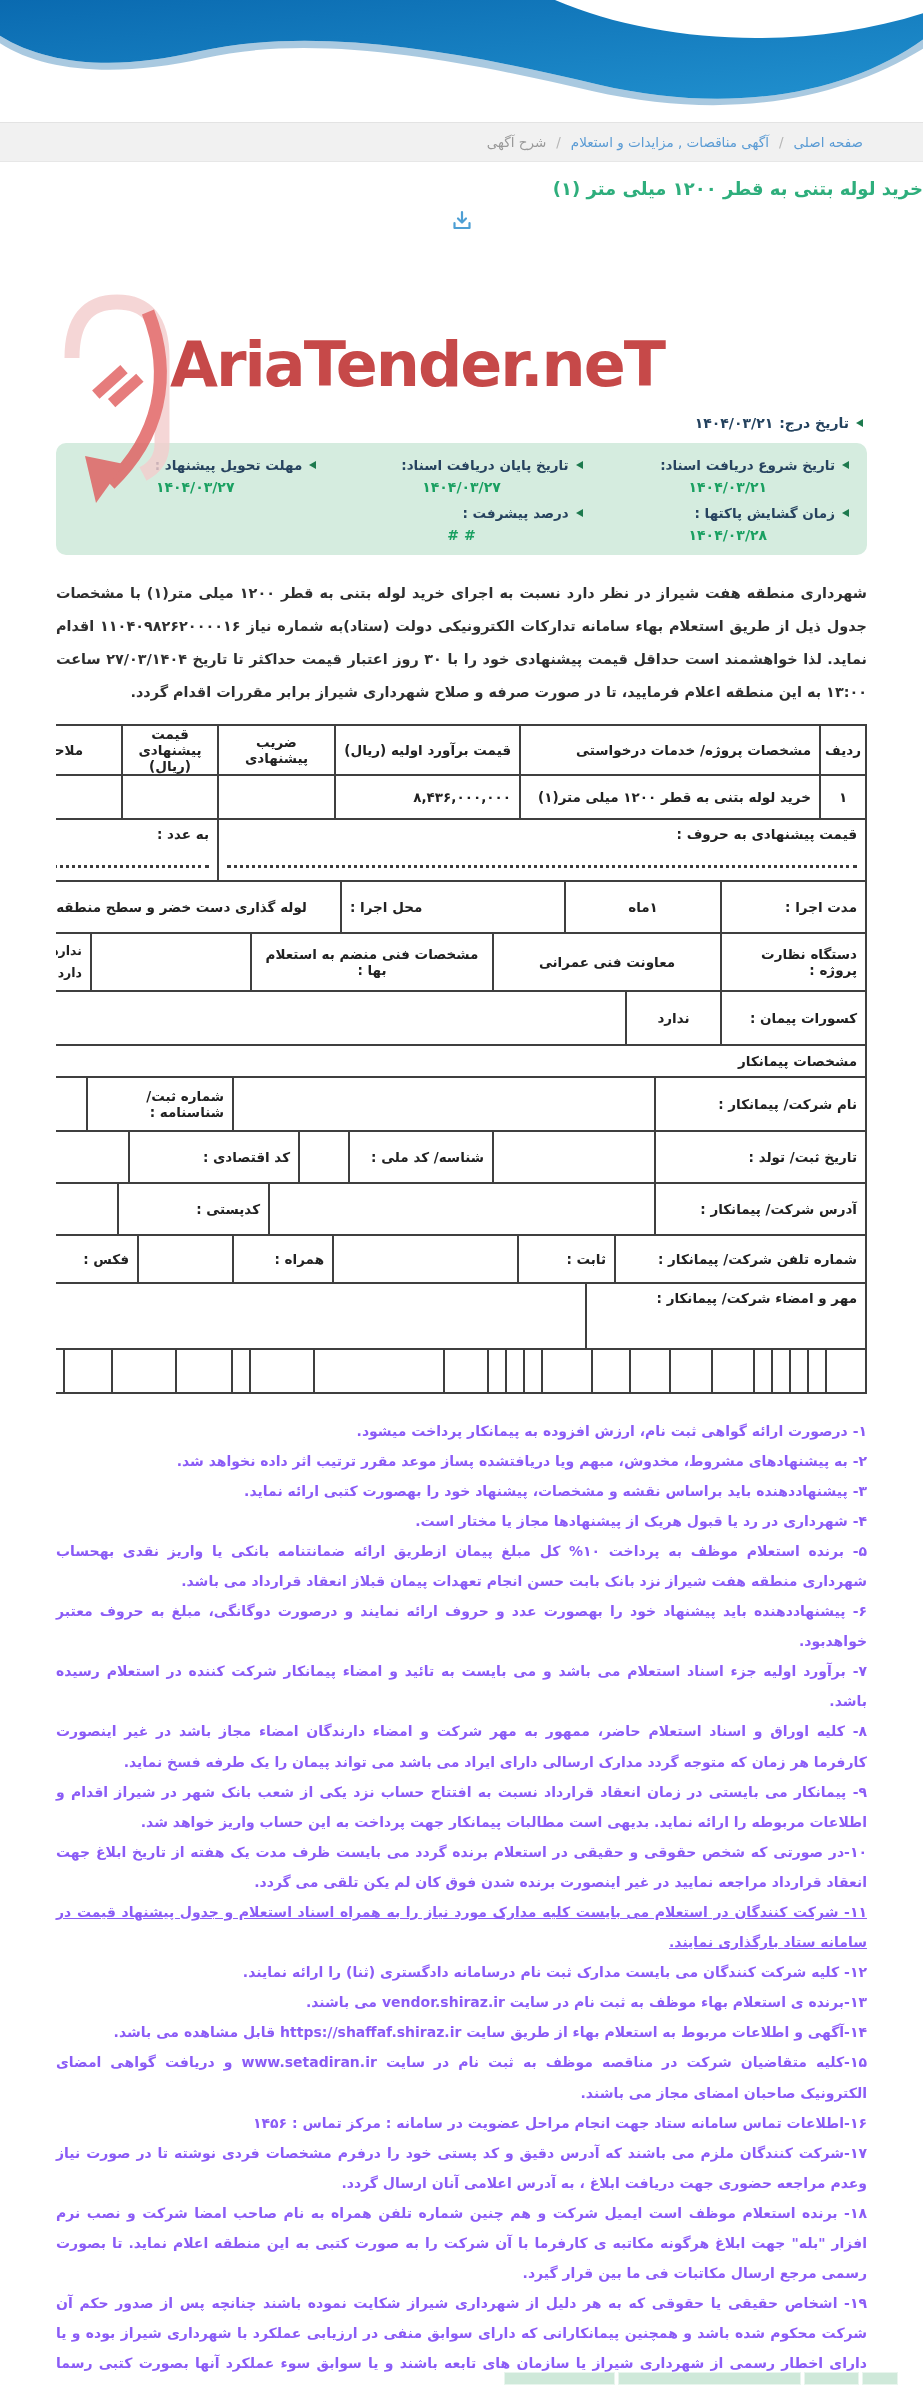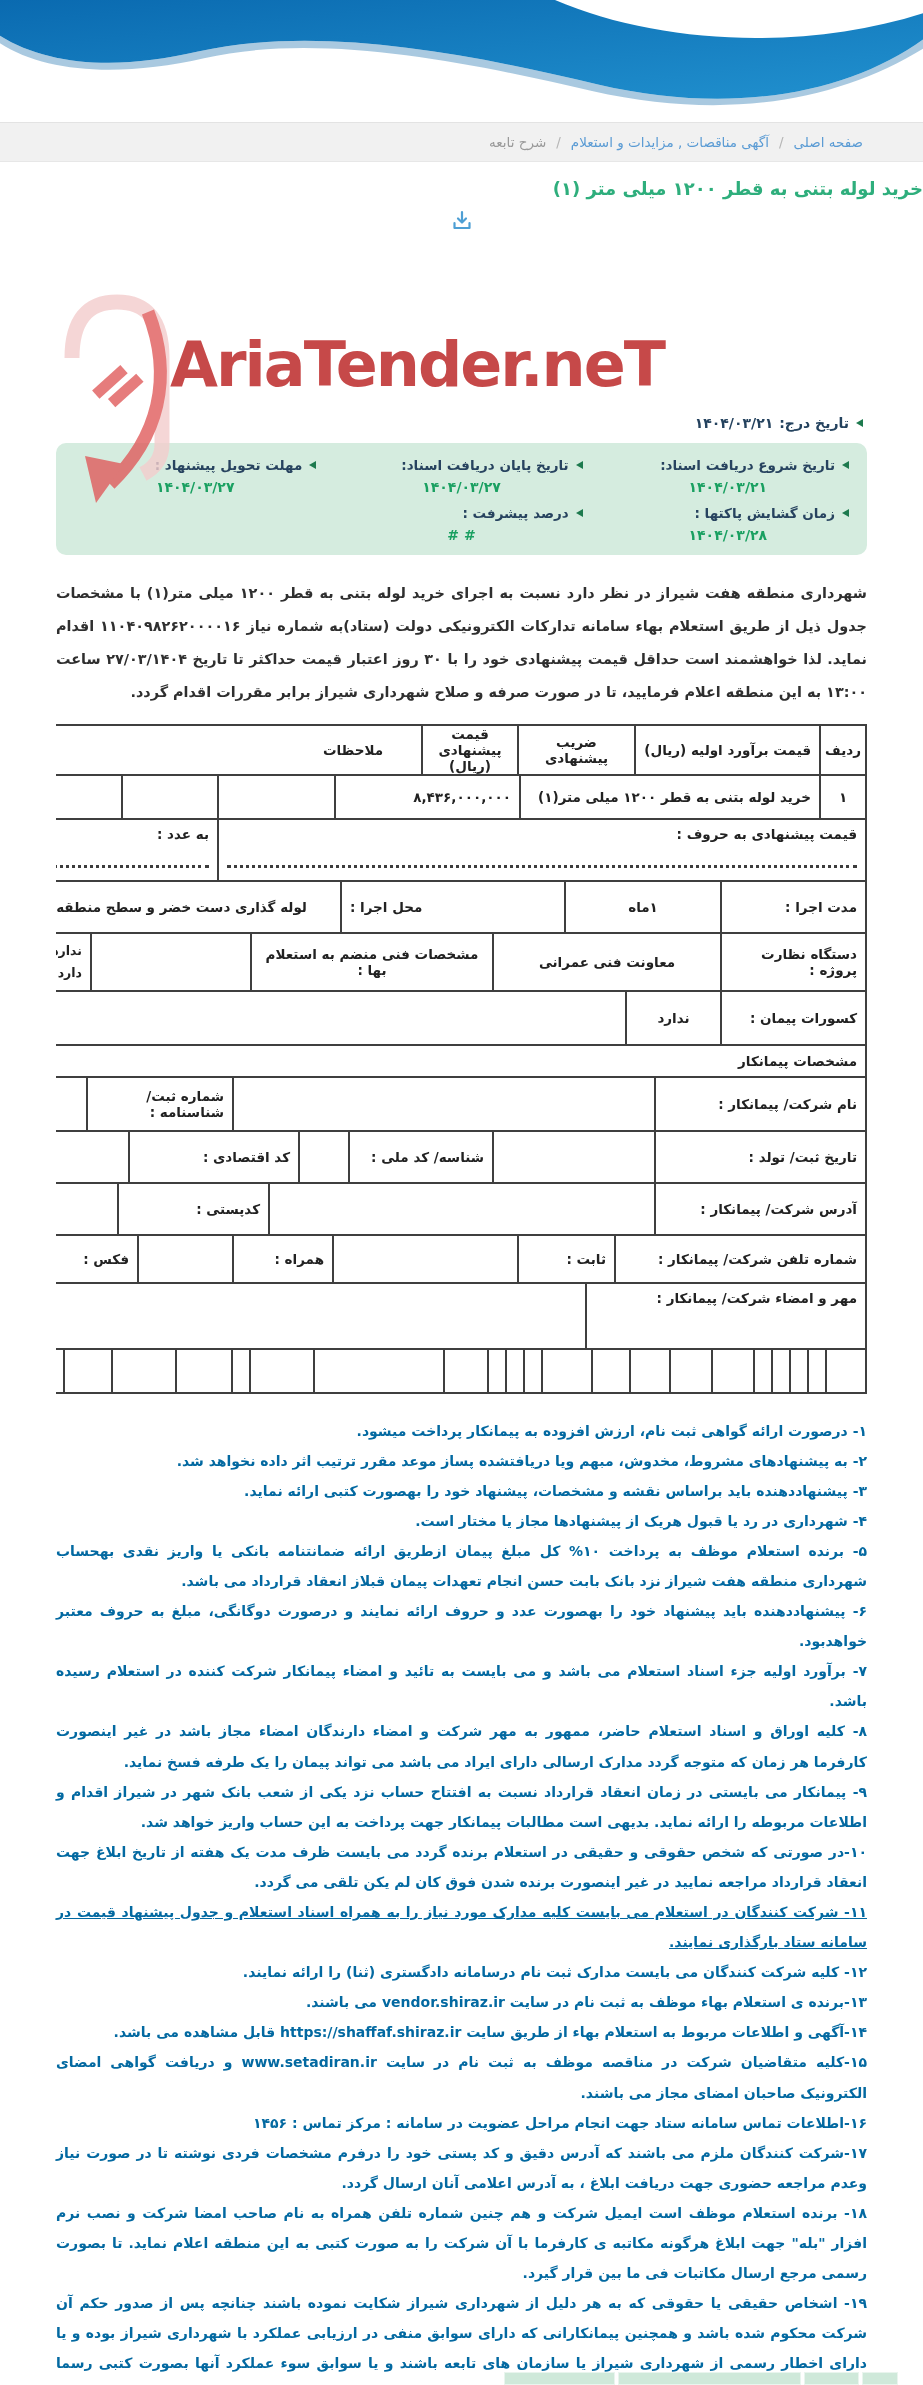--- a/index.html
+++ b/index.html
@@ -55,21 +55,21 @@
   .tc.center{justify-content:center;text-align:center;}
   .tc.left{justify-content:flex-end;direction:ltr;}
   .tc.top{align-items:flex-start;padding-top:6px;}
   .tc.col{flex-direction:column;align-items:stretch;justify-content:flex-start;}
   .dotline{border-bottom:3px dotted #3c3c3c;height:0;flex:1;}
   .numline{display:flex;align-items:flex-end;margin-top:auto;margin-bottom:10px;}
   .wordsline{display:flex;align-items:flex-end;margin-top:auto;margin-bottom:10px;}
   .opt{font-size:12.5px;line-height:1.7;text-align:right;}
   
   .conds{margin-top:22px;}
-  .cond{font-size:14px;font-weight:bold;line-height:2.15;text-align:justify;color:#0369a1;}
+  .cond{font-size:14px;font-weight:bold;line-height:2.15;text-align:justify;color:#8b5cf6;}
   .cond.u{text-decoration:underline;}
   
   .bcell{position:absolute;bottom:0;height:13px;background:#cfe9da;border:1px solid #e9f5ee;box-sizing:border-box;}
 </style>
 </head>
 <body>
 
 <svg class="wave" viewBox="0 0 923 130" preserveAspectRatio="none">
   <defs>
     <linearGradient id="bg" x1="0" y1="0" x2="1" y2="1">
@@ -80,21 +80,21 @@
   <path d="M0,0 H923 V42 C850,98 735,124 598,90 C468,57 318,26 198,55 C118,75 48,70 0,38 Z" fill="url(#bg)"></path>
   <path d="M555,0 C660,48 805,54 923,14 L923,0 Z" fill="#ffffff"></path>
   <path d="M0,38 C48,70 118,75 198,55 C318,26 468,57 598,90 C735,124 850,98 923,42 L923,52 C840,106 730,130 592,97 C466,66 320,34 204,62 C122,82 46,78 0,46 Z" fill="#0a64a6" opacity="0.35"></path>
 </svg>
 
 <div class="breadcrumb-bar">
   <span class="crumb link">صفحه اصلی</span>
   <span class="sep">/</span>
   <span class="crumb link">آگهی مناقصات , مزایدات و استعلام</span>
   <span class="sep">/</span>
-  <span class="crumb current">شرح تابعه</span>
+  <span class="crumb current">شرح آگهی</span>
 </div>
 
 <h1 class="title">خرید لوله بتنی به قطر ۱۲۰۰ میلی متر (۱)</h1>
 
 <div class="dl">
   <svg width="24" height="24" viewBox="0 0 24 24" fill="none" stroke="#4e9fd4" stroke-width="2.2" stroke-linecap="round" stroke-linejoin="round">
     <path d="M12 3 V13"></path>
       <path d="M8 9.5 L12 13.5 L16 9.5"></path>
       <path d="M4.5 14 V19 H19.5 V14"></path>
   </svg>
@@ -159,20 +159,21 @@
         <div class="dval"># #</div>
       </div>
     </div>
 
   <p class="intro">شهرداری منطقه هفت شیراز در نظر دارد نسبت به اجرای خرید لوله بتنی به قطر ۱۲۰۰ میلی متر(۱)  با مشخصات جدول ذیل از طریق استعلام بهاء سامانه تدارکات الکترونیکی دولت (ستاد)به شماره نیاز ۱۱۰۴۰۹۸۲۶۲۰۰۰۰۱۶ اقدام نماید. لذا خواهشمند است حداقل قیمت پیشنهادی خود را با ۳۰ روز اعتبار قیمت حداکثر تا تاریخ ۲۷/۰۳/۱۴۰۴ ساعت ۱۳:۰۰ به این منطقه اعلام فرمایید، تا در صورت صرفه و صلاح شهرداری شیراز برابر مقررات اقدام گردد.</p>
 
   <div class="tclip">
     <div class="ttable">
       <div class="trow" style="height:48px">
         <div class="tc center" style="width:46px">ردیف</div>
+        <div class="tc" style="width:300px">مشخصات پروژه/ خدمات درخواستی</div>
         <div class="tc" style="width:185px">قیمت برآورد اولیه (ریال)</div>
         <div class="tc center" style="width:117px">ضریب پیشنهادی</div>
         <div class="tc center" style="width:96px">قیمت پیشنهادی (ریال)</div>
         <div class="tc center" style="width:136px">ملاحظات</div>
       </div>
       <div class="trow" style="height:42px">
         <div class="tc center" style="width:46px">۱</div>
         <div class="tc" style="width:300px">خرید لوله بتنی به قطر ۱۲۰۰ میلی متر(۱)</div>
         <div class="tc left" style="width:185px">۸,۴۳۶,۰۰۰,۰۰۰</div>
         <div class="tc" style="width:117px"></div>

